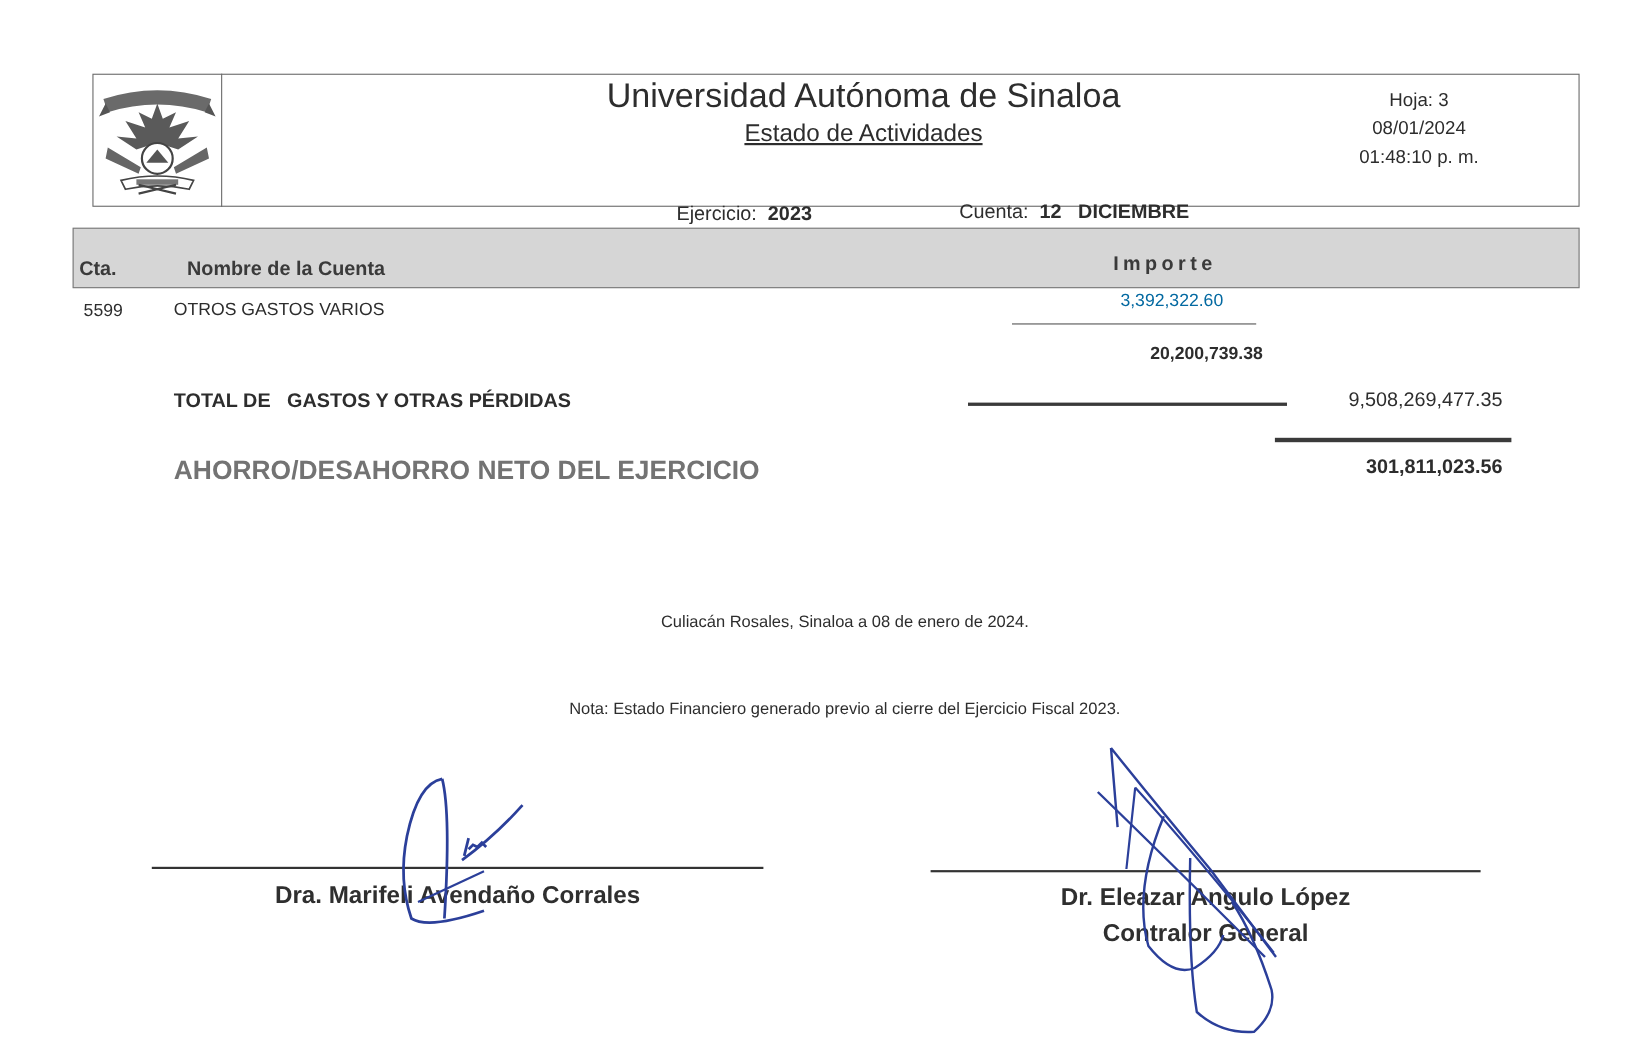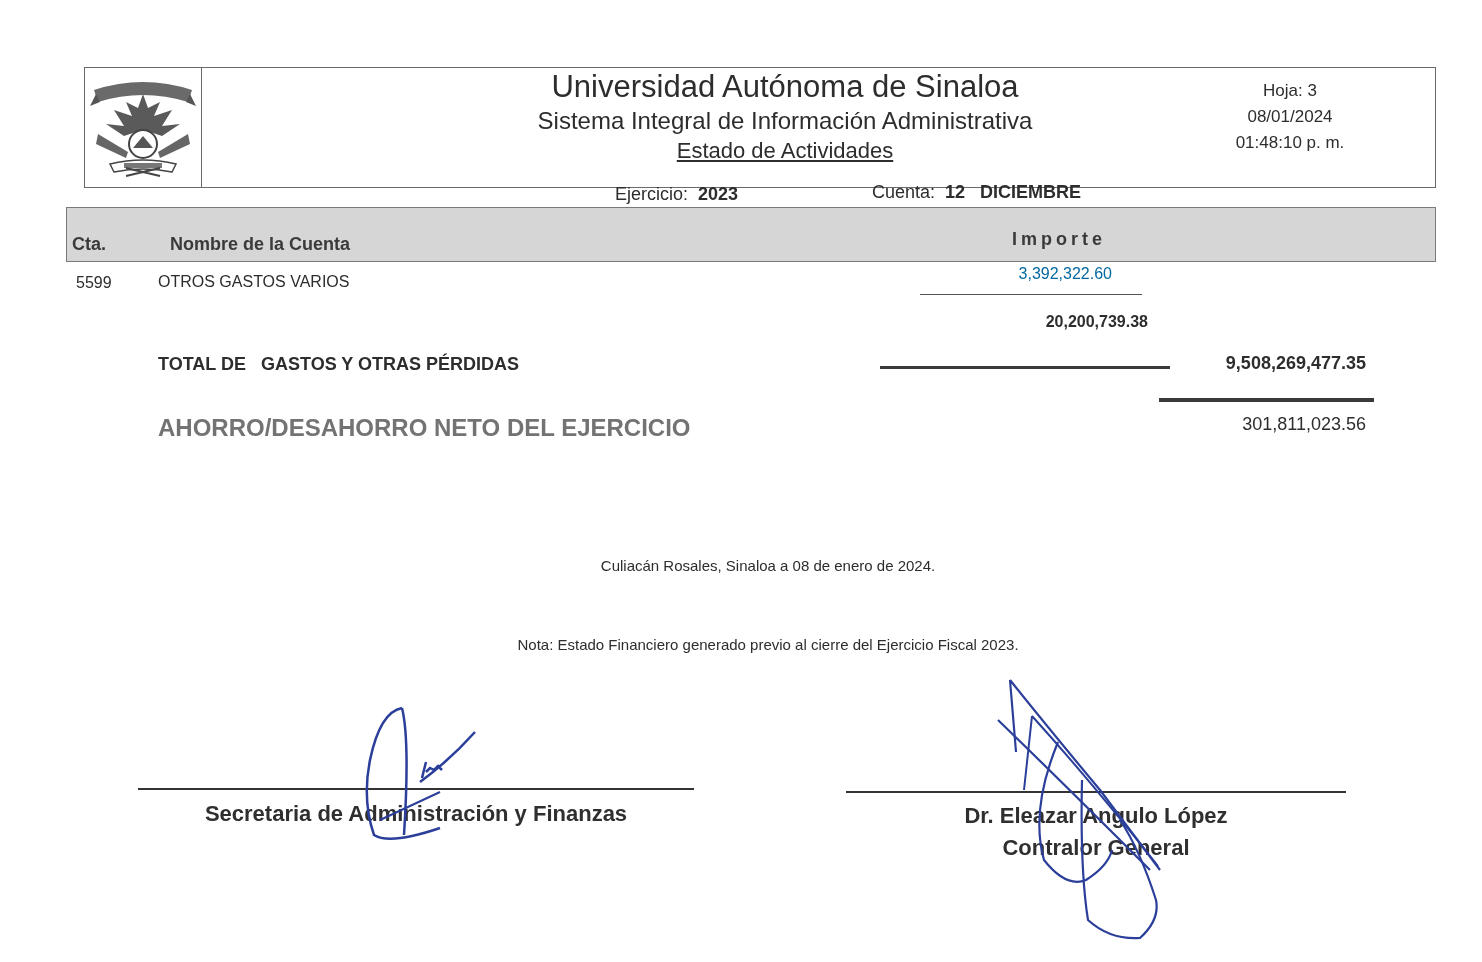--- a/index.html
+++ b/index.html
@@ -43,24 +43,24 @@
     .row-cta { left: 76px; top: 274px; font-size: 16px; color: #2d2d2d; }
     .row-name { left: 158px; top: 273px; font-size: 16px; color: #2d2d2d; }
     .row-amount { left: 960px; width: 152px; text-align: right; top: 265px; font-size: 16px; color: #0369a1; }
 
     .line-thin { background: #555; height: 1px; }
     .line-thick { background: #3a3a3a; height: 4px; }
 
     .subtotal { left: 1000px; width: 148px; text-align: right; top: 313px; font-size: 16px; font-weight: bold; color: #2d2d2d; }
 
     .total-label { left: 158px; top: 354px; font-size: 18px; font-weight: bold; color: #2d2d2d; }
-    .total-amount { left: 1160px; width: 206px; text-align: right; top: 353px; font-size: 18px; font-weight: bold; color: #2d2d2d; }
+    .total-amount { left: 1160px; width: 206px; text-align: right; top: 353px; font-size: 18px; font-weight: normal; color: #2d2d2d; }
 
     .net-label { left: 158px; top: 414px; font-size: 24px; font-weight: bold; color: #737373; }
-    .net-amount { left: 1160px; width: 206px; text-align: right; top: 414px; font-size: 18px; font-weight: normal; color: #2d2d2d; }
+    .net-amount { left: 1160px; width: 206px; text-align: right; top: 414px; font-size: 18px; font-weight: bold; color: #2d2d2d; }
 
     .place-date { left: 0; width: 1536px; text-align: center; top: 557px; font-size: 15px; color: #2d2d2d; }
     .note { left: 0; width: 1536px; text-align: center; top: 636px; font-size: 15px; color: #2d2d2d; }
 
     .sig-line { background: #333; height: 2px; }
     .sig-name { font-size: 22px; font-weight: bold; text-align: center; color: #2f2f2f; line-height: 32px; }
 
     .signature-svg { position: absolute; pointer-events: none; }
   </style>
 </head>
@@ -82,21 +82,20 @@
 
     <path d="M22 92 Q55 84 88 92 L84 100 Q55 94 26 100 Z" fill="#ffffff" stroke="#444" stroke-width="1.5"></path>
     <rect x="36" y="91" width="38" height="5" fill="#777"></rect>
 
     <path d="M38 104 L72 96 M38 96 L72 104" stroke="#444" stroke-width="2"></path>
   </svg>
 </div>
 
 <div class="abs title-block">
   <div class="title-main">Universidad Autónoma de Sinaloa</div>
-  <div class="title-sub">Sistema Integral de Información Administrativa</div>
   <div class="title-doc">Estado de Actividades</div>
 </div>
 
 <div class="abs meta-block">
   <div>
     <span>Hoja:</span>
     <span>3</span>
   </div>
   <div>08/01/2024</div>
   <div>01:48:10 p. m.</div>
@@ -130,21 +129,21 @@
 
 <div class="abs line-thick" style="left:1159px; top:398px; width:215px;"></div>
 <div class="abs net-label">AHORRO/DESAHORRO NETO DEL EJERCICIO</div>
 <div class="abs net-amount">301,811,023.56</div>
 
 <div class="abs place-date">Culiacán Rosales, Sinaloa a 08 de enero de 2024.</div>
 <div class="abs note">Nota: Estado Financiero generado previo al cierre del Ejercicio Fiscal 2023.</div>
 
 <div class="abs sig-line" style="left:138px; top:788px; width:556px;"></div>
 <div class="abs sig-name" style="left:138px; top:798px; width:556px;">
-  <div>Secretaria de Administración y Finanzas</div>
+  <div>Dra. Marifeli Avendaño Corrales</div>
 </div>
 <svg class="signature-svg" style="left:330px; top:700px;" width="160" height="150" viewBox="0 0 160 150">
   <path d="M72 8 Q50 12 40 60 Q32 100 44 135 Q60 145 110 128 M72 8 Q80 40 74 135" fill="none" stroke="#2b3f9a" stroke-width="2.5"></path>
   <path d="M92 78 L96 62 M96 72 L100 68 L104 70 L108 66 L112 70 M90 82 Q120 60 145 32" fill="none" stroke="#2b3f9a" stroke-width="2.5"></path>
   <path d="M50 120 L110 92" fill="none" stroke="#2b3f9a" stroke-width="2"></path>
 </svg>
 
 <div class="abs sig-line" style="left:846px; top:791px; width:500px;"></div>
 <div class="abs sig-name" style="left:846px; top:800px; width:500px;">
   <div>Dr. Eleazar Angulo López</div>

